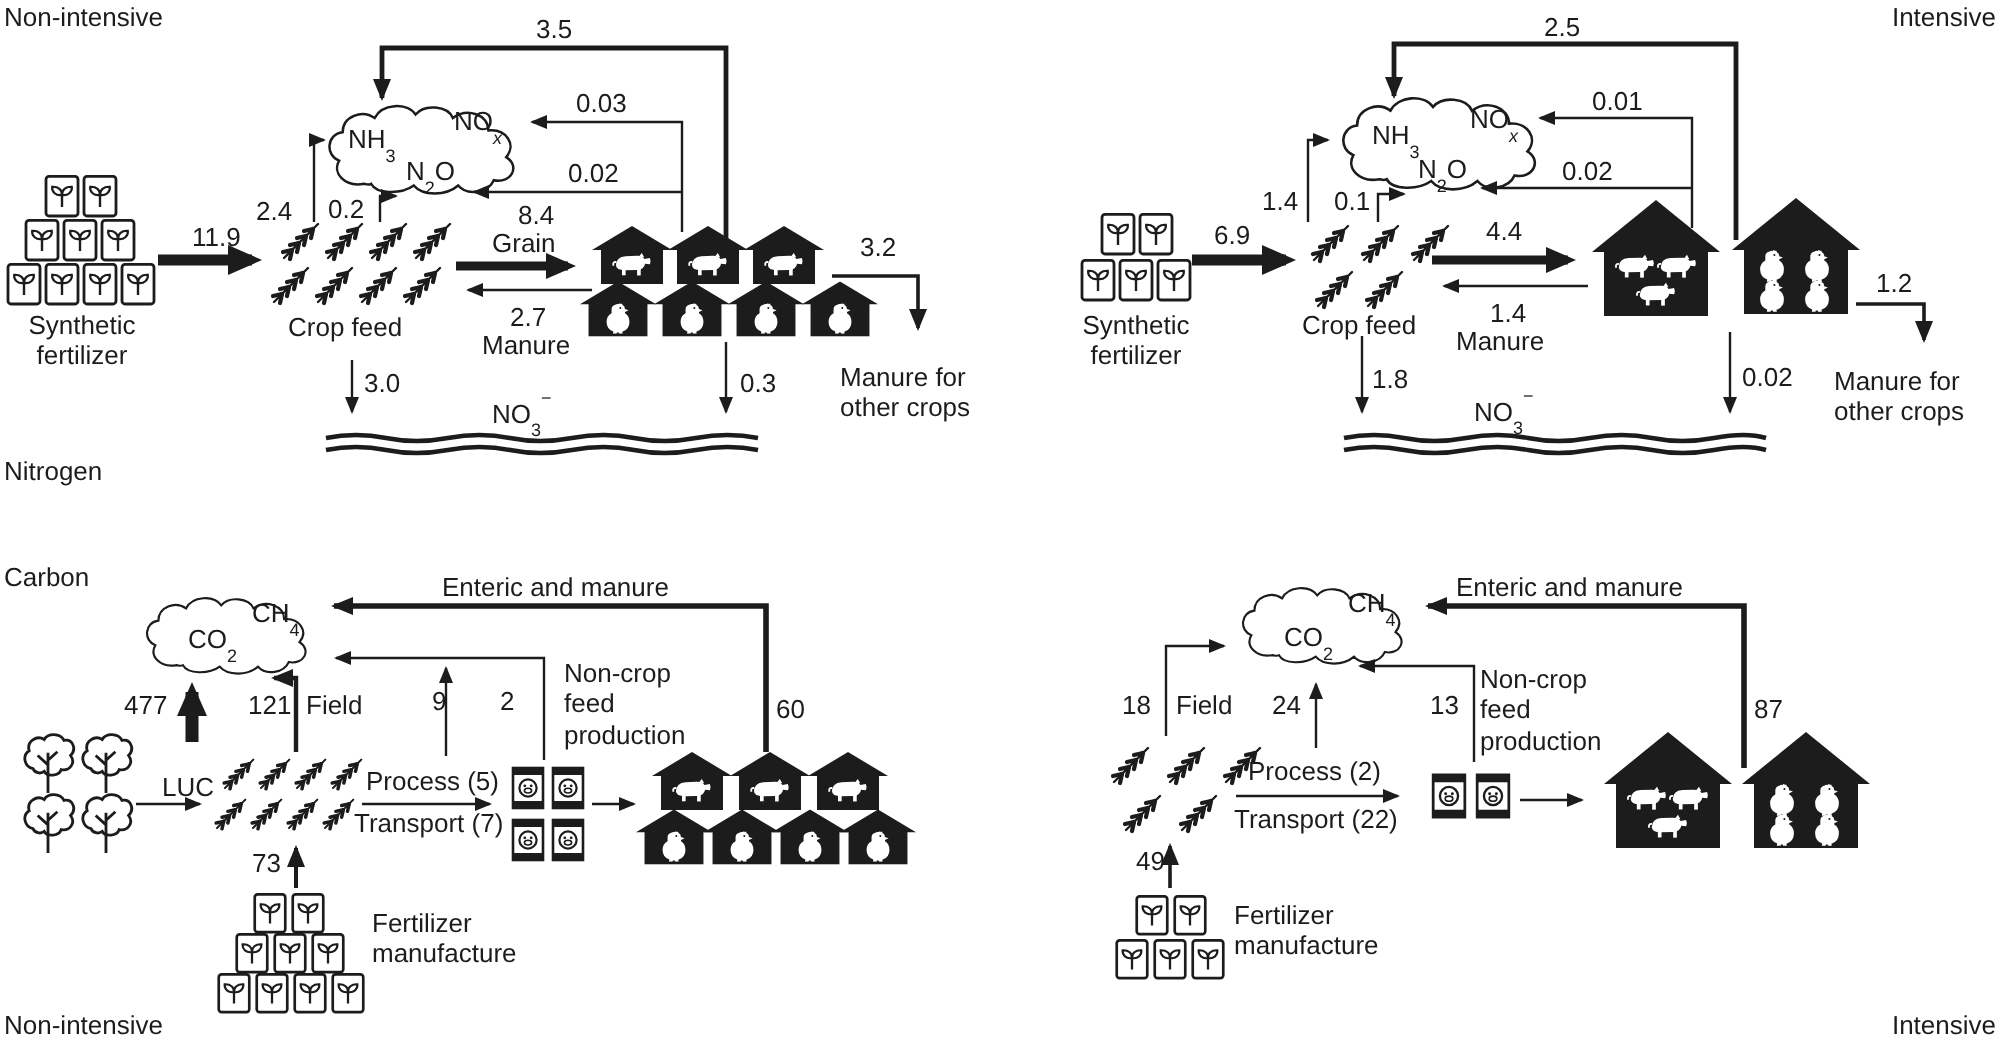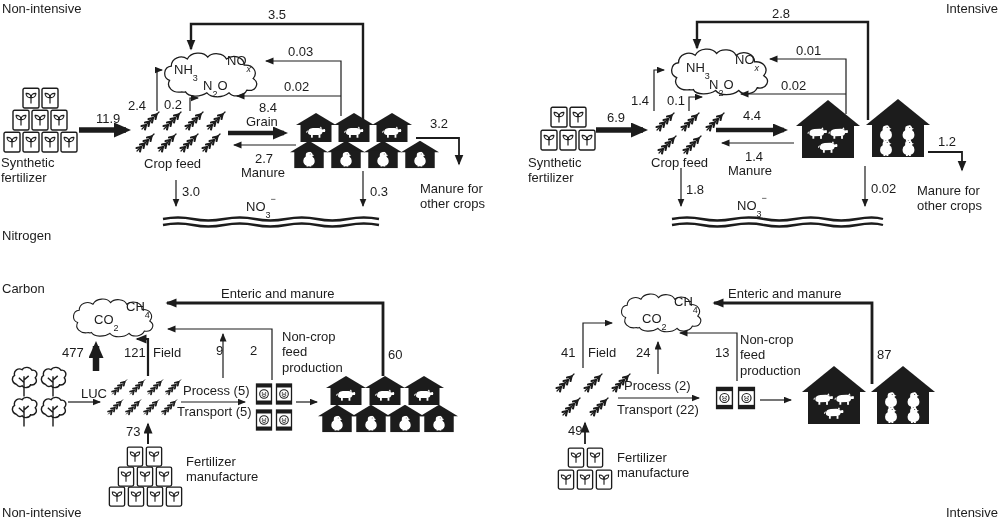--- a/index.html
+++ b/index.html
@@ -1,20 +1,20 @@
 <!DOCTYPE html>
 <html><head>
 <meta charset="utf-8">
 <style>
   html,body{margin:0;padding:0;background:#fff;}
   #fig{position:relative;width:1000px;height:521px;background:#fff;overflow:hidden;
        font-family:"Liberation Sans","DejaVu Sans",sans-serif;color:#1c1c1c;}
   #gfx{position:absolute;left:0;top:0;}
   .lbl{position:absolute;font-size:13px;line-height:1.18;white-space:pre-line;color:#1c1c1c;}
-  .c{text-align:left;}
+  .c{text-align:center;}
   .chem sub{font-size:9px;position:relative;top:3px;}
   .chem sup{font-size:9px;position:relative;top:-4px;}
   .xit{font-style:italic;}
 </style>
 </head>
 <body>
 
 <div id="fig">
 
 <svg id="gfx" width="1000" height="521" viewBox="0 0 1000 521">
@@ -329,21 +329,21 @@
 <div class="lbl" style="left:420px;top:181px">Manure for
 other crops</div>
 <div class="lbl c" style="left:1px;top:155px;width:80px">Synthetic
 fertilizer</div>
 <div class="lbl" style="left:144px;top:156px">Crop feed</div>
 <div class="lbl chem" style="left:174px;top:62px"><span>NH</span><sub>3</sub></div>
 <div class="lbl chem" style="left:227px;top:53px"><span>NO</span><sub class="xit">x</sub></div>
 <div class="lbl chem" style="left:203px;top:78px"><span>N</span><sub>2</sub><span>O</span></div>
 <div class="lbl chem" style="left:246px;top:198px"><span>NO</span><sub>3</sub><sup>−</sup></div>
 
-<div class="lbl" style="left:772px;top:6px">2.8</div>
+<div class="lbl" style="left:772px;top:6px">2.5</div>
 <div class="lbl" style="left:796px;top:43px">0.01</div>
 <div class="lbl" style="left:781px;top:78px">0.02</div>
 <div class="lbl" style="left:631px;top:93px">1.4</div>
 <div class="lbl" style="left:667px;top:93px">0.1</div>
 <div class="lbl" style="left:607px;top:110px">6.9</div>
 <div class="lbl" style="left:743px;top:108px">4.4</div>
 <div class="lbl" style="left:745px;top:149px">1.4</div>
 <div class="lbl" style="left:728px;top:163px">Manure</div>
 <div class="lbl" style="left:686px;top:182px">1.8</div>
 <div class="lbl" style="left:871px;top:181px">0.02</div>
@@ -363,30 +363,30 @@
 <div class="lbl" style="left:62px;top:345px">477</div>
 <div class="lbl" style="left:124px;top:345px">121</div>
 <div class="lbl" style="left:153px;top:345px">Field</div>
 <div class="lbl" style="left:216px;top:343px">9</div>
 <div class="lbl" style="left:250px;top:343px">2</div>
 <div class="lbl" style="left:282px;top:329px">Non-crop
 feed
 production</div>
 <div class="lbl" style="left:81px;top:386px">LUC</div>
 <div class="lbl" style="left:183px;top:383px">Process (5)</div>
-<div class="lbl" style="left:177px;top:404px">Transport (5)</div>
+<div class="lbl" style="left:177px;top:404px">Transport (7)</div>
 <div class="lbl" style="left:126px;top:424px">73</div>
 <div class="lbl" style="left:186px;top:454px">Fertilizer
 manufacture</div>
 <div class="lbl chem" style="left:94px;top:312px"><span>CO</span><sub>2</sub></div>
 <div class="lbl chem" style="left:126px;top:299px"><span>CH</span><sub>4</sub></div>
 
 <div class="lbl" style="left:728px;top:286px">Enteric and manure</div>
 <div class="lbl" style="left:877px;top:347px">87</div>
-<div class="lbl" style="left:561px;top:345px">41</div>
+<div class="lbl" style="left:561px;top:345px">18</div>
 <div class="lbl" style="left:588px;top:345px">Field</div>
 <div class="lbl" style="left:636px;top:345px">24</div>
 <div class="lbl" style="left:715px;top:345px">13</div>
 <div class="lbl" style="left:740px;top:332px">Non-crop
 feed
 production</div>
 <div class="lbl" style="left:624px;top:378px">Process (2)</div>
 <div class="lbl" style="left:617px;top:402px">Transport (22)</div>
 <div class="lbl" style="left:568px;top:423px">49</div>
 <div class="lbl" style="left:617px;top:450px">Fertilizer

